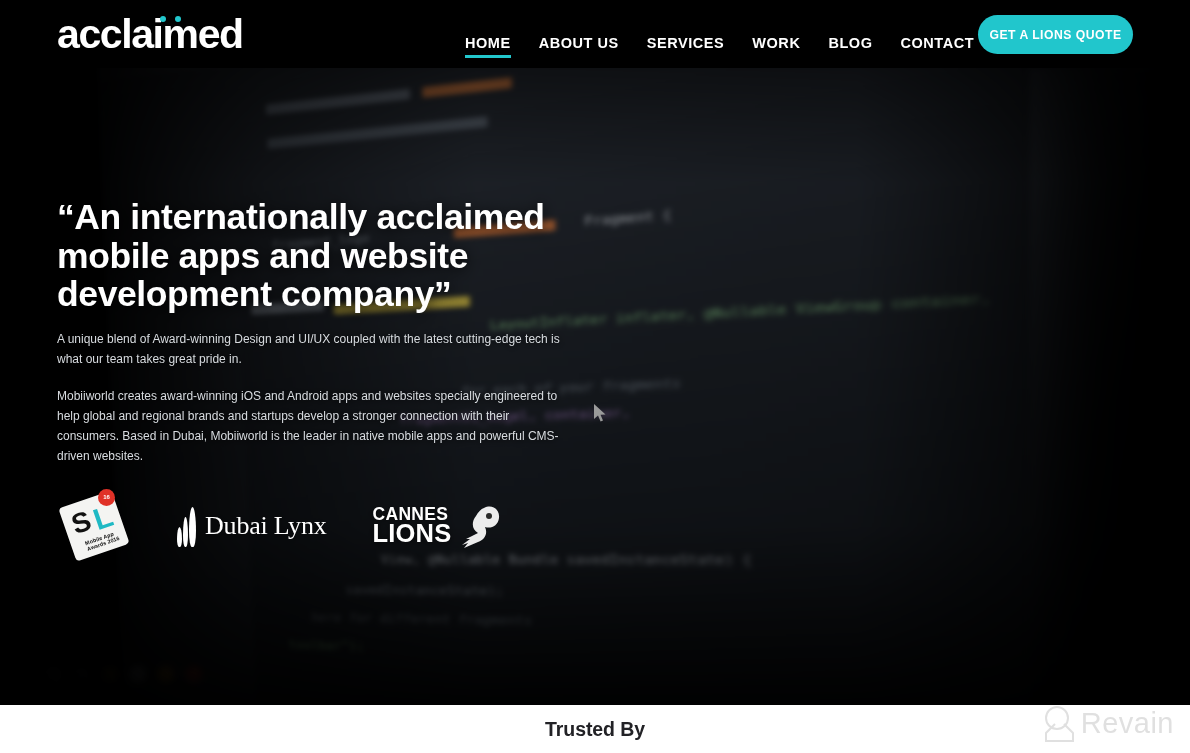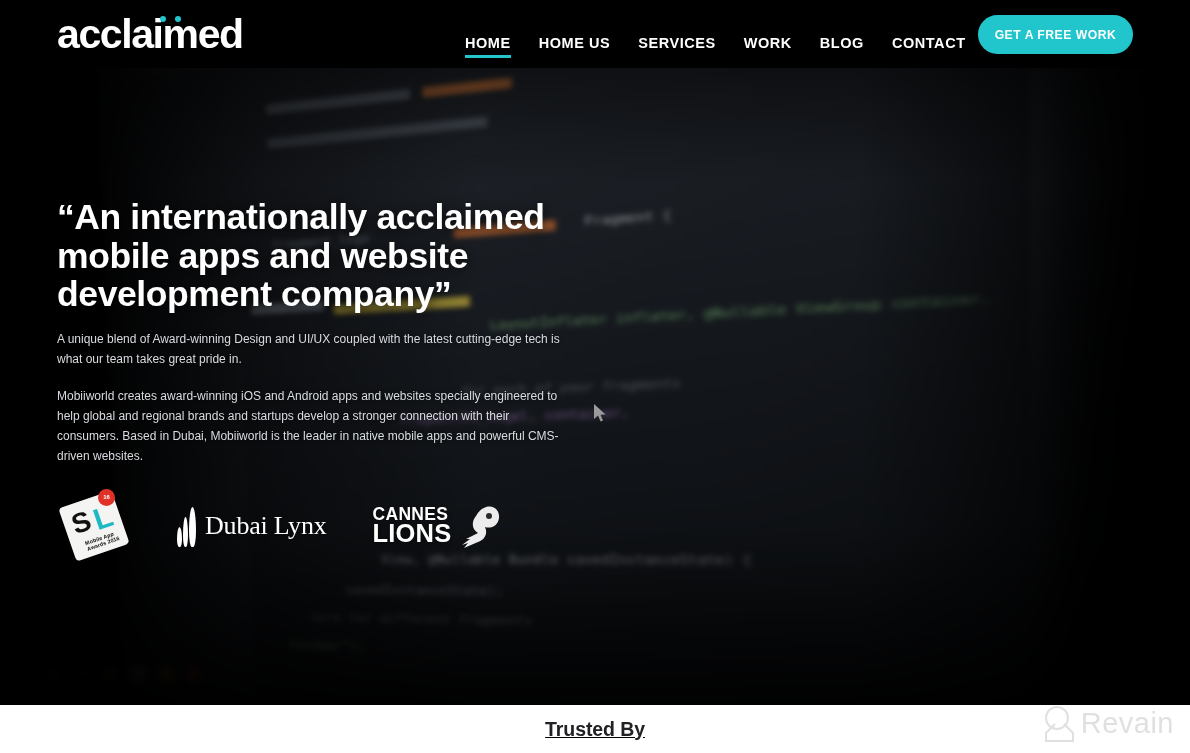--- a/index.html
+++ b/index.html
@@ -171,21 +171,21 @@
   .cannes-txt { color:#fff; line-height:0.93; text-shadow:0 1px 6px rgba(0,0,0,.6); }
   .cannes-1 { font-size:17.5px; font-weight:700; letter-spacing:0.3px; }
   .cannes-2 { font-size:25.5px; font-weight:700; letter-spacing:0.2px; }
   .lion {
     width:44px; height:48px; margin-left:-6px; position:relative;
   }
 
   
   .trusted {
     position:absolute; top:705px; left:0; width:1190px; height:48px;
-    background:#ffffff; display:flex; align-items:center; justify-content:center;text-decoration:underline;
+    background:#ffffff; display:flex; align-items:center; justify-content:center;
   }
   .trusted-title {
     color:#222226; font-size:19.5px; font-weight:700; letter-spacing:-0.1px;
   }
   .watermark {
     position:absolute; right:16px; top:703px;
     display:flex; align-items:center; gap:3px; opacity:0.30;
   }
   .wm-txt { color:#9a9a9a; font-size:29px; letter-spacing:0.5px; }
 </style>
@@ -197,28 +197,28 @@
   <header class="header">
 
     <div class="logo">
       <span class="dotfix">acclaimed</span>
       <span class="dot" style="left:103px;"></span>
       <span class="dot" style="left:118px;"></span>
     </div>
 
     <nav class="nav">
       <a class="nav-item active" href="#">HOME</a>
-      <a class="nav-item" href="#">HOME US</a>
+      <a class="nav-item" href="#">ABOUT US</a>
       <a class="nav-item" href="#">SERVICES</a>
       <a class="nav-item" href="#">WORK</a>
       <a class="nav-item" href="#">BLOG</a>
       <a class="nav-item" href="#">CONTACT</a>
     </nav>
 
-    <button class="quote-btn">GET A FREE WORK</button>
+    <button class="quote-btn">GET A LIONS QUOTE</button>
   </header>
 
   <section class="hero">
 
     <div class="photo">
       <div class="photo-inner">
         <div class="gutter"></div>
 
         <div class="tabbar">
           

